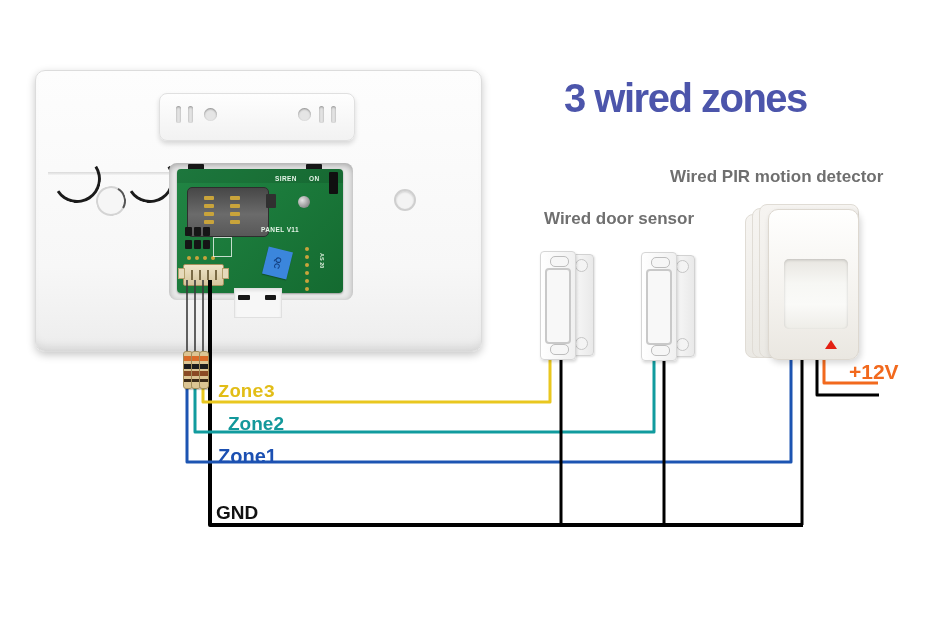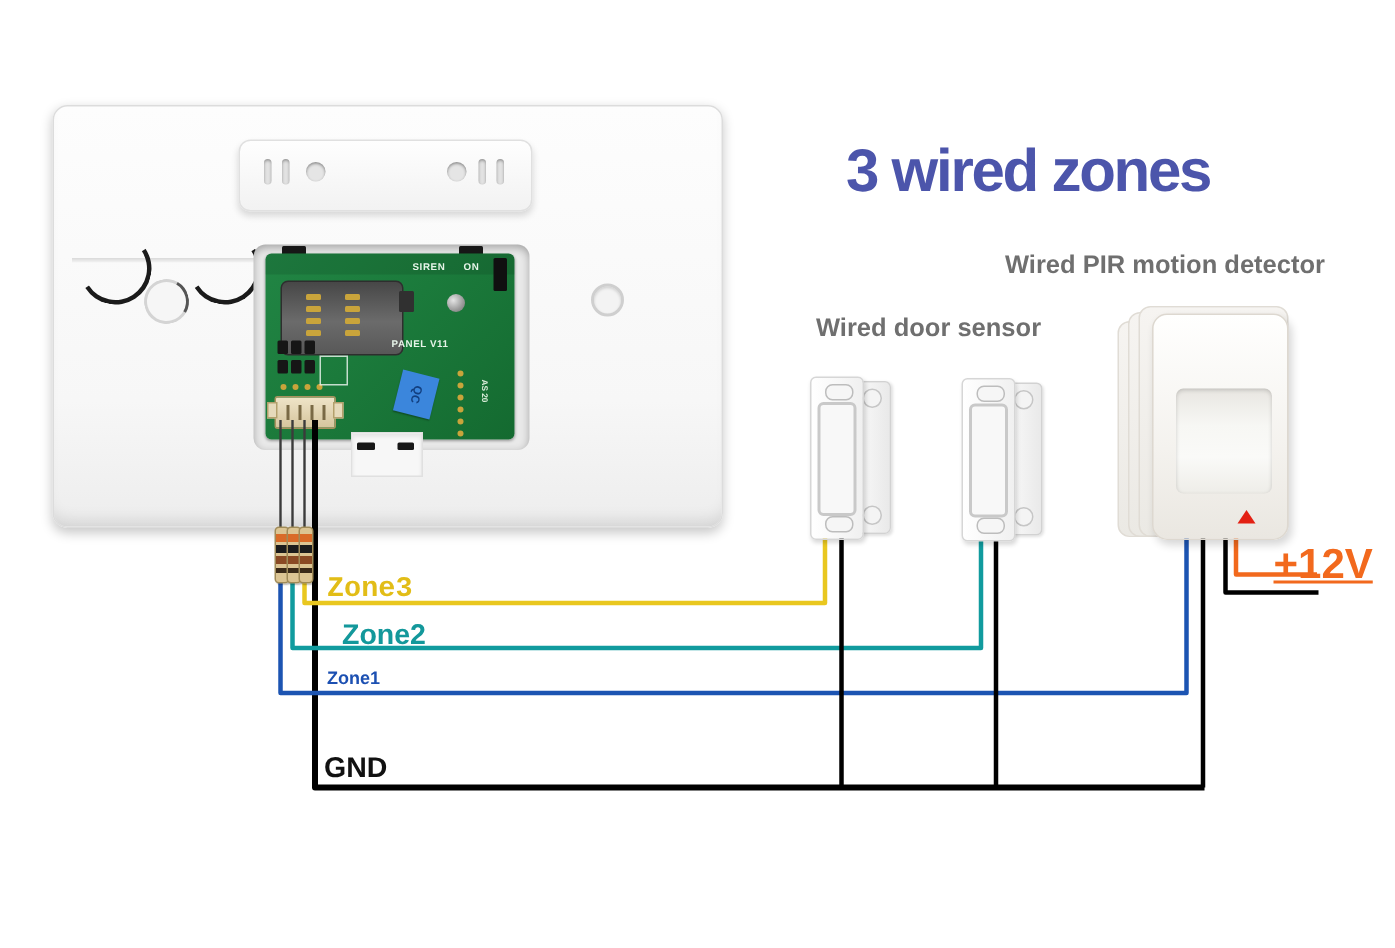--- a/index.html
+++ b/index.html
@@ -82,28 +82,28 @@
              background:linear-gradient(180deg,#fffffe,#f4f2ee 60%,#eae7e1);
              border:1px solid #ddd8d0;box-shadow:2px 3px 6px rgba(0,0,0,.16);}
   #pir-lens{position:absolute;left:15px;top:49px;width:64px;height:70px;border-radius:5px;
             background:linear-gradient(180deg,#e8e6e1,#f7f7f4 35%,#fafaf8 65%,#eeede8);
             box-shadow:inset 0 1px 3px rgba(0,0,0,.18);}
   #pir-triangle{position:absolute;left:56px;bottom:10px;width:0;height:0;
                 border-left:6px solid transparent;border-right:6px solid transparent;border-bottom:9px solid #e32013;}
 
   
   .lbl{position:absolute;font-weight:bold;white-space:nowrap;z-index:6;}
-  #title{left:564px;top:76px;font-size:40px;letter-spacing:-1.5px;margin-top:16px;}
+  #title{left:564px;top:76px;font-size:40px;letter-spacing:-1.5px;}
   #lbl-pir{left:670px;top:167px;font-size:17px;}
   #lbl-door{left:544px;top:209px;font-size:17px;}
   #lbl-zone3{left:218px;top:381px;font-size:19px;font-family:Liberation Mono, monospace;}
   #lbl-zone2{left:228px;top:413px;font-size:19px;}
-  #lbl-zone1{left:218px;top:445px;font-size:12px;}
+  #lbl-zone1{left:218px;top:445px;font-size:20px;}
   #lbl-gnd{left:216px;top:502px;font-size:19px;}
-  #lbl-12v{left:849px;top:360px;font-size:28px;text-decoration:underline;}
+  #lbl-12v{left:849px;top:360px;font-size:21px;}
 
   #wiring-layer{position:absolute;left:0;top:0;z-index:3;}
 </style>
 </head>
 <body>
 
 <div id="canvas">
 
   <div id="panel" class="abs">
     <div id="bracket" class="abs">

